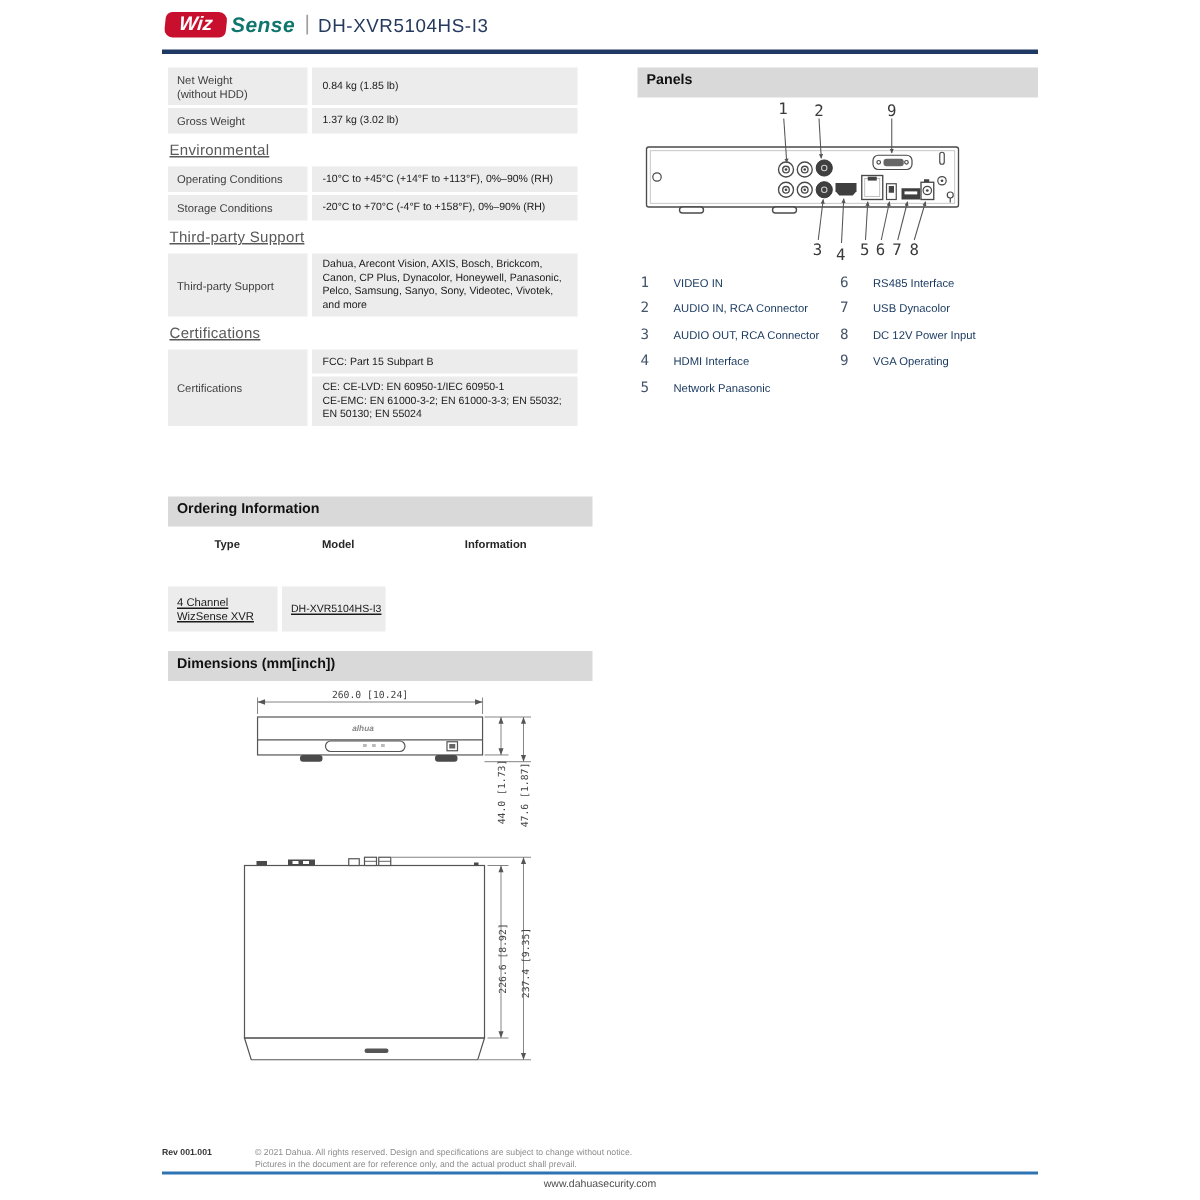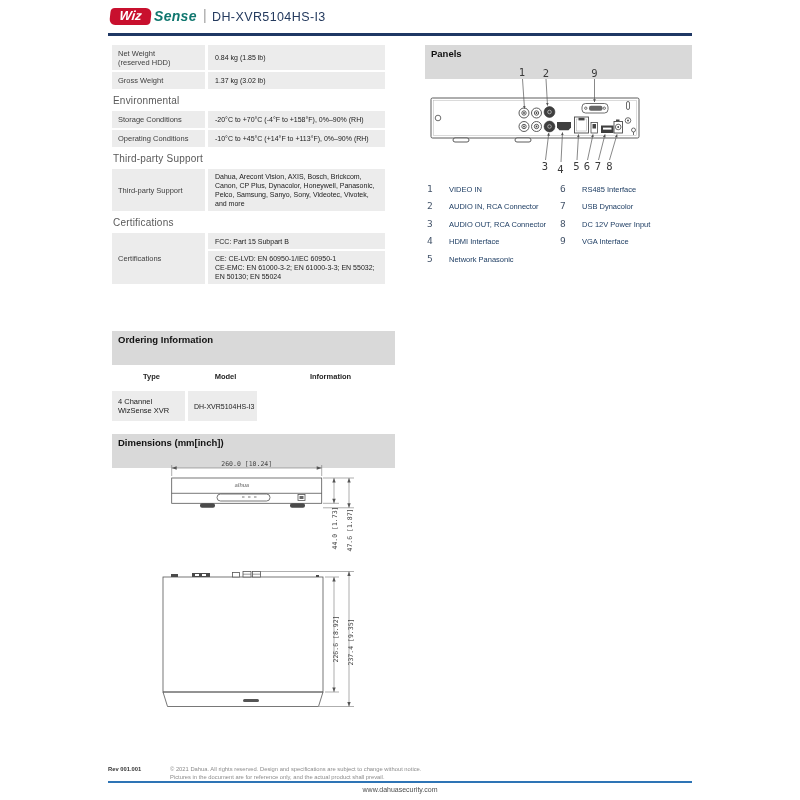--- a/index.html
+++ b/index.html
@@ -34,50 +34,50 @@
     font-size:7.5px; color:#404040; display:flex; align-items:center;
     white-space:pre-line; line-height:9px;
   }
   .spec-value {
     flex:1; background:#ececec; padding:3px 4px 3px 7px;
     font-size:7px; color:#1a1a1a; display:flex; align-items:center;
     white-space:pre-line; line-height:9px;
   }
   .h25 { min-height:25px; } .h17 { min-height:17px; } .h16 { min-height:16px; } .h38 { min-height:38px; }
   .spec-section {
-    font-size:10px; color:#595959; margin:6px 0 5px 1px; letter-spacing:0.2px;
+    font-size:10px; color:#595959; margin:6px 0 5px 1px; letter-spacing:0.2px;text-decoration:underline;
   }
   .cert-values { flex:1; display:flex; flex-direction:column; }
   .cert-values .spec-value { flex:none; }
   .cert-values .gap { height:2px; }
 
   
   .bar {
-    background:#d9d9d9; height:34px; line-height:17px;
+    background:#d9d9d9; height:20px; line-height:17px;
     font-size:9.5px; font-weight:bold; color:#111; padding-left:6px;
   }
 
   
   .panels-col { left:425px; top:45px; width:267px; }
   .panel-svg { left:425px; top:60px; }
   .legend { left:427px; top:183px; width:265px; }
   .legend-col { position:absolute; top:0; display:flex; flex-direction:column; }
   .legend-col.l { left:0; width:130px; }
   .legend-col.r { left:133px; width:132px; }
   .legend-item { display:flex; align-items:baseline; height:17.4px; }
   .legend-num {
     width:22px; font-family:"DejaVu Sans Mono", monospace;
     font-size:9.5px; color:#44546a;
   }
   .legend-label { font-size:7.5px; color:#17375e; }
 
   
   .ordering { left:112px; top:331px; width:283px; }
   .ord-head-row { display:flex; margin-top:2px; }
-  .ord-row { display:flex; margin-top:6px; }
+  .ord-row { display:flex; margin-top:20px;text-decoration:underline; }
   .ord-c1 { width:73px; margin-right:3px; }
   .ord-c2 { width:69px; margin-right:3px; }
   .ord-c3 { width:135px; }
   .ord-th { font-size:7.5px; font-weight:bold; color:#262626; padding:5px 0 4px 6px; background:#fff;text-align:center; }
   .ord-td {
     background:#ececec; font-size:7.5px; color:#1a1a1a; padding:4px 4px 4px 6px;
     min-height:30px; display:flex; align-items:center; white-space:pre-line; line-height:9px;
   }
   .nowrap { white-space:nowrap; }
 
@@ -107,37 +107,37 @@
 </div>
 <div class="abs brand-sense">Sense</div>
 <div class="abs brand-sep">|</div>
 <div class="abs model-title">DH-XVR5104HS-I3</div>
 <div class="abs header-rule"></div>
 
 <div class="abs spec-col">
 
   <div class="spec-row">
     <div class="spec-label h25">Net Weight
-(reserved HDD)</div>
+(without HDD)</div>
     <div class="spec-value h25">0.84 kg (1.85 lb)</div>
   </div>
   <div class="spec-row">
     <div class="spec-label h17">Gross Weight</div>
     <div class="spec-value h17">1.37 kg (3.02 lb)</div>
   </div>
 
   <div class="spec-section">Environmental</div>
 
   <div class="spec-row">
+    <div class="spec-label h17">Operating Conditions</div>
+    <div class="spec-value h17">-10°C to +45°C (+14°F to +113°F), 0%–90% (RH)</div>
+  </div>
+  <div class="spec-row">
     <div class="spec-label h17">Storage Conditions</div>
     <div class="spec-value h17">-20°C to +70°C (-4°F to +158°F), 0%–90% (RH)</div>
-  </div>
-  <div class="spec-row">
-    <div class="spec-label h17">Operating Conditions</div>
-    <div class="spec-value h17">-10°C to +45°C (+14°F to +113°F), 0%–90% (RH)</div>
   </div>
 
   <div class="spec-section">Third-party Support</div>
 
   <div class="spec-row">
     <div class="spec-label h38">Third-party Support</div>
     <div class="spec-value h38">Dahua, Arecont Vision, AXIS, Bosch, Brickcom, Canon, CP Plus, Dynacolor, Honeywell, Panasonic, Pelco, Samsung, Sanyo, Sony, Videotec, Vivotek, and more</div>
   </div>
 
   <div class="spec-section">Certifications</div>
@@ -288,21 +288,21 @@
     <div class="legend-item">
       <span class="legend-num">7</span>
       <span class="legend-label">USB Dynacolor</span>
     </div>
     <div class="legend-item">
       <span class="legend-num">8</span>
       <span class="legend-label">DC 12V Power Input</span>
     </div>
     <div class="legend-item">
       <span class="legend-num">9</span>
-      <span class="legend-label">VGA Interface</span>
+      <span class="legend-label">VGA Operating</span>
     </div>
   </div>
 </div>
 
 <div class="abs ordering">
   <div class="bar">Ordering Information</div>
   <div class="ord-head-row">
     <div class="ord-c1 ord-th">Type</div>
     <div class="ord-c2 ord-th">Model</div>
     <div class="ord-c3 ord-th">Information</div>

